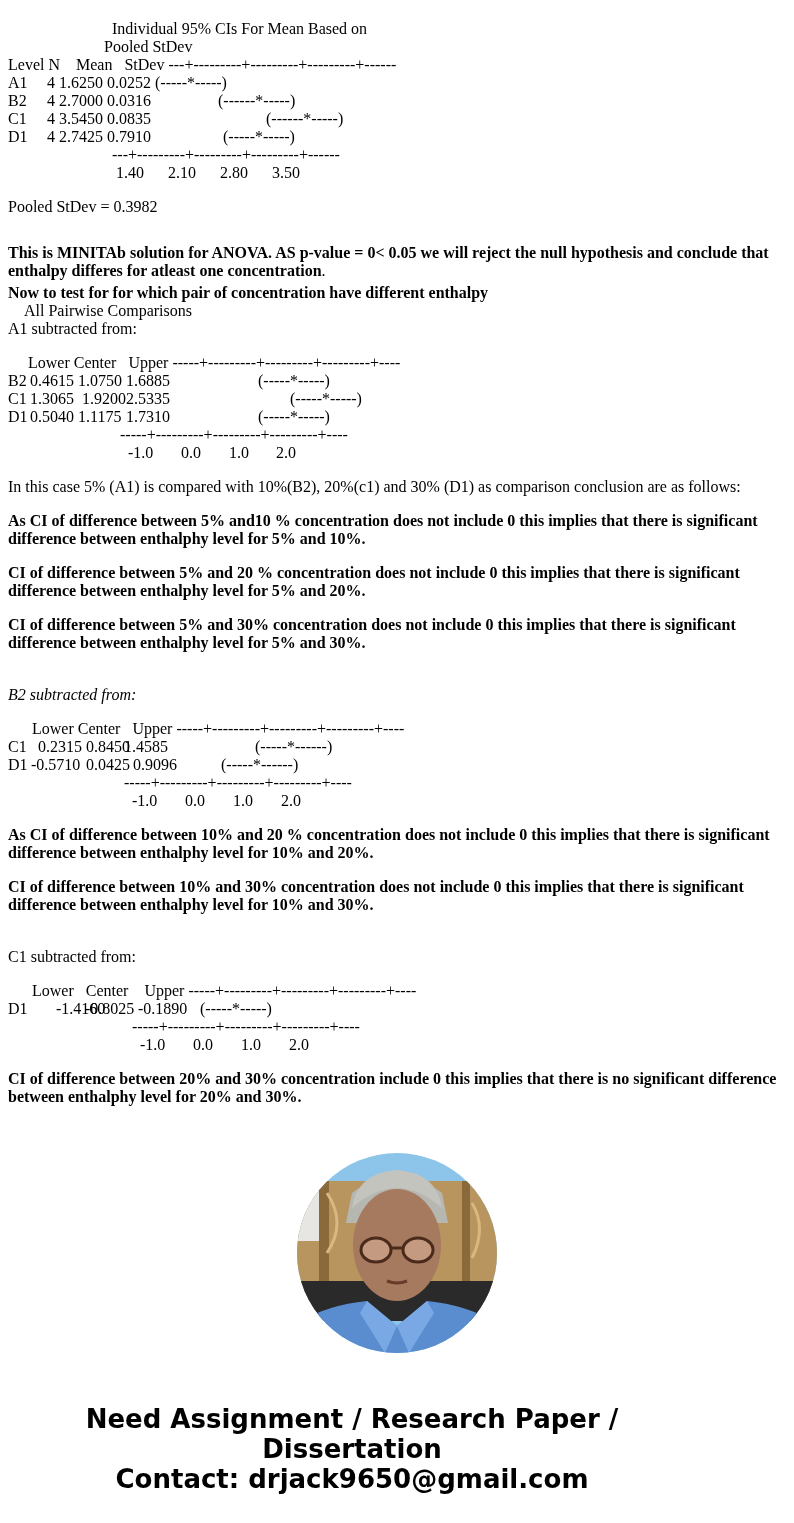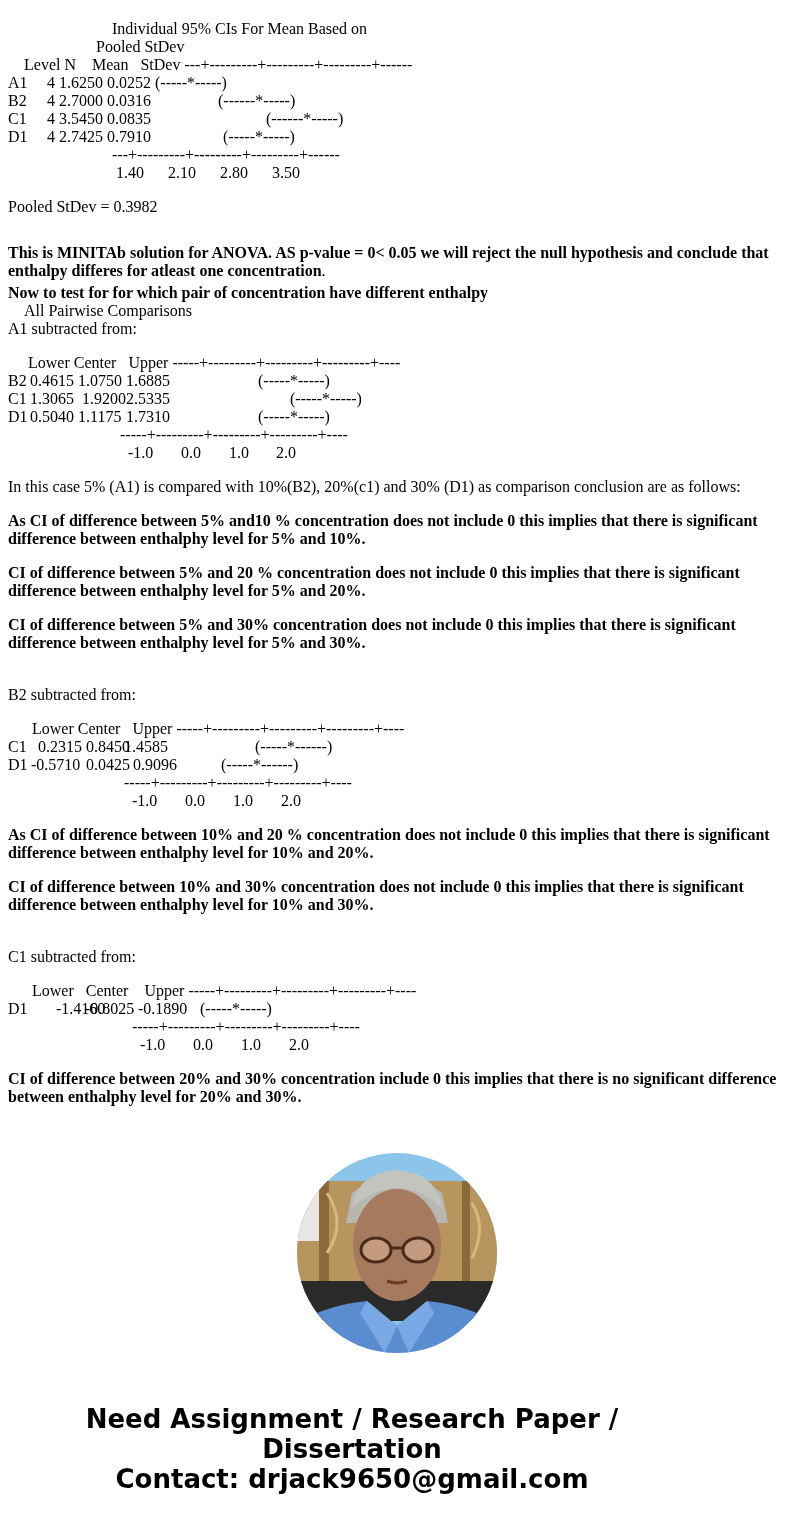--- a/index.html
+++ b/index.html
@@ -17,22 +17,22 @@
   .cta {
     position: absolute; left: 0; top: 1404px; width: 704px; text-align: center;
     font-family: "DejaVu Sans", sans-serif; font-weight: bold; font-size: 26px; line-height: 30px;
   }
 </style>
 </head>
 <body>
 
 <div>
   <div class="ln" style="left:112px;top:20px;">Individual 95% CIs For Mean Based on</div>
-  <div class="ln" style="left:96px;top:38px;">Pooled StDev</div>
-  <div class="ln" style="left:24px;top:56px;">Level N    Mean   StDev ---+---------+---------+---------+------</div>
+  <div class="ln" style="left:104px;top:38px;">Pooled StDev</div>
+  <div class="ln" style="left:8px;top:56px;">Level N    Mean   StDev ---+---------+---------+---------+------</div>
 
   <div>
     <span class="ln" style="left:8px;top:74px;">A1</span>
     <span class="ln" style="left:47px;top:74px;">4</span>
     <span class="ln" style="left:59px;top:74px;">1.6250</span>
     <span class="ln" style="left:107px;top:74px;">0.0252</span>
     <span class="ln" style="left:155px;top:74px;">(-----*-----)</span>
   </div>
   <div>
     <span class="ln" style="left:8px;top:92px;">B2</span>
@@ -103,21 +103,21 @@
   <span class="ln" style="left:276px;top:444px;">2.0</span>
 </div>
 
 <div class="ln" style="left:8px;top:478px;">In this case 5% (A1) is compared with 10%(B2), 20%(c1) and 30% (D1) as comparison conclusion are as follows:</div>
 
 <div class="para" style="top:512px;">As CI of difference between 5% and10 % concentration does not include 0 this implies that there is significant difference between enthalphy level for 5% and 10%.</div>
 <div class="para" style="top:564px;">CI of difference between 5% and 20 % concentration does not include 0 this implies that there is significant difference between enthalphy level for 5% and 20%.</div>
 <div class="para" style="top:616px;">CI of difference between 5% and 30% concentration does not include 0 this implies that there is significant difference between enthalphy level for 5% and 30%.</div>
 
 <div>
-  <div class="ln" style="left:8px;top:686px;">B2 subtracted from:</div>
+  <div class="ln" style="left:8px;top:686px;font-style:italic;">B2 subtracted from:</div>
   <div class="ln" style="left:32px;top:720px;">Lower Center   Upper -----+---------+---------+---------+----</div>
 
   <div>
     <span class="ln" style="left:8px;top:738px;">C1</span>
     <span class="ln" style="left:38px;top:738px;">0.2315</span>
     <span class="ln" style="left:86px;top:738px;">0.8450</span>
     <span class="ln" style="left:124px;top:738px;">1.4585</span>
     <span class="ln" style="left:255px;top:738px;">(-----*------)</span>
   </div>
   <div>

